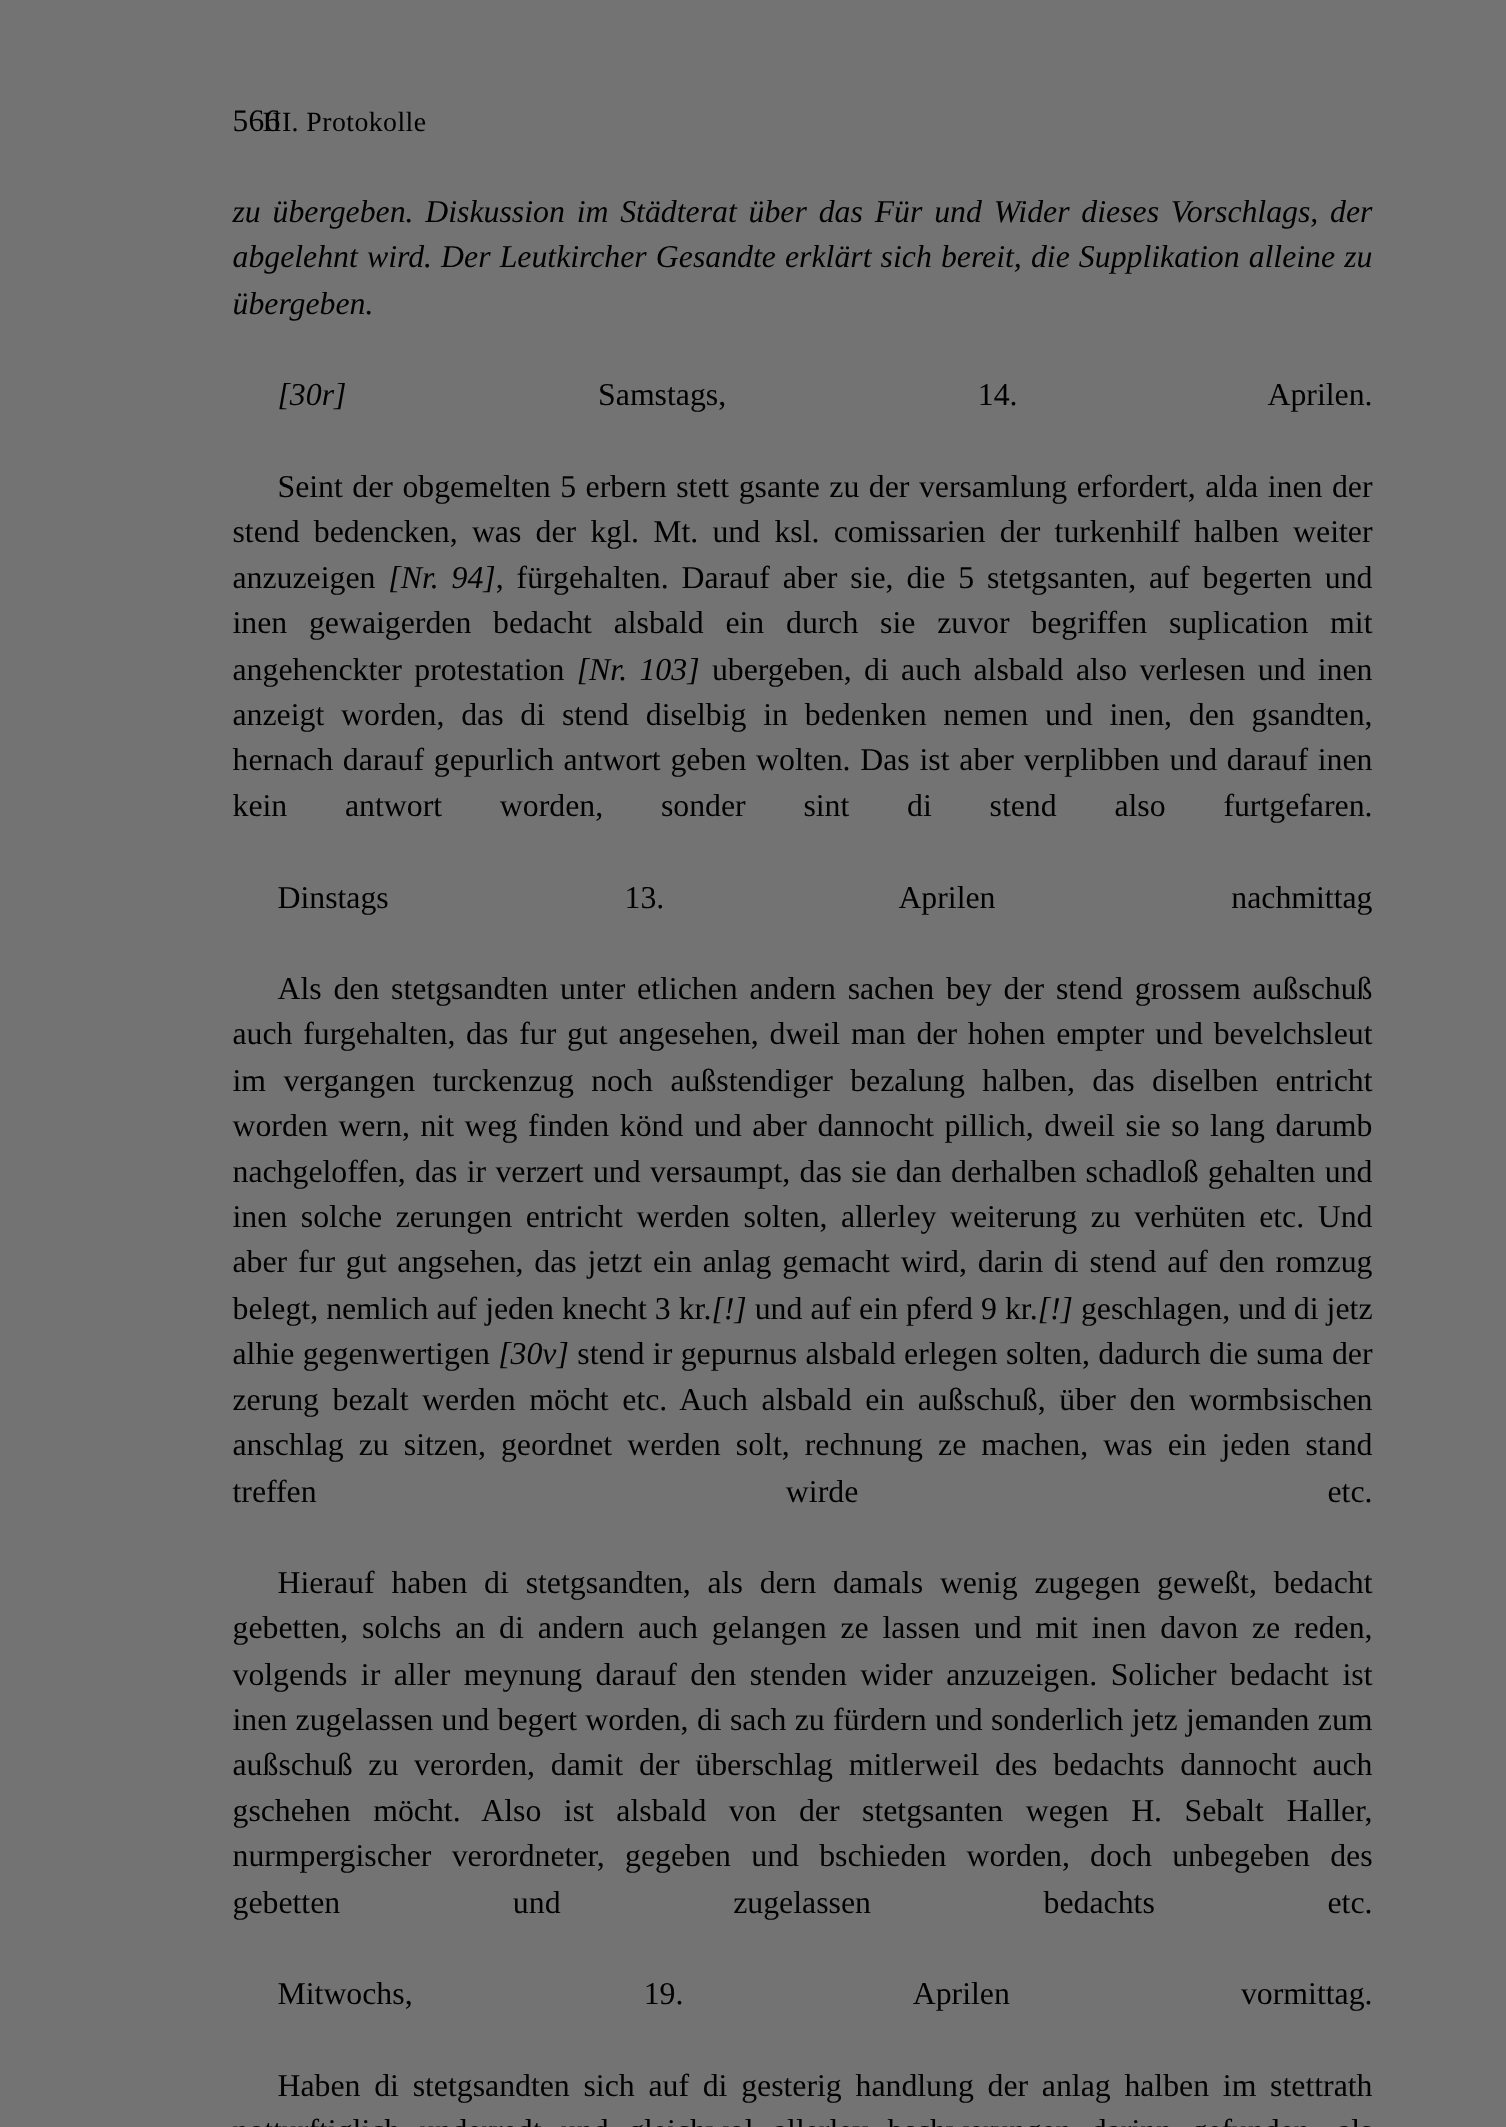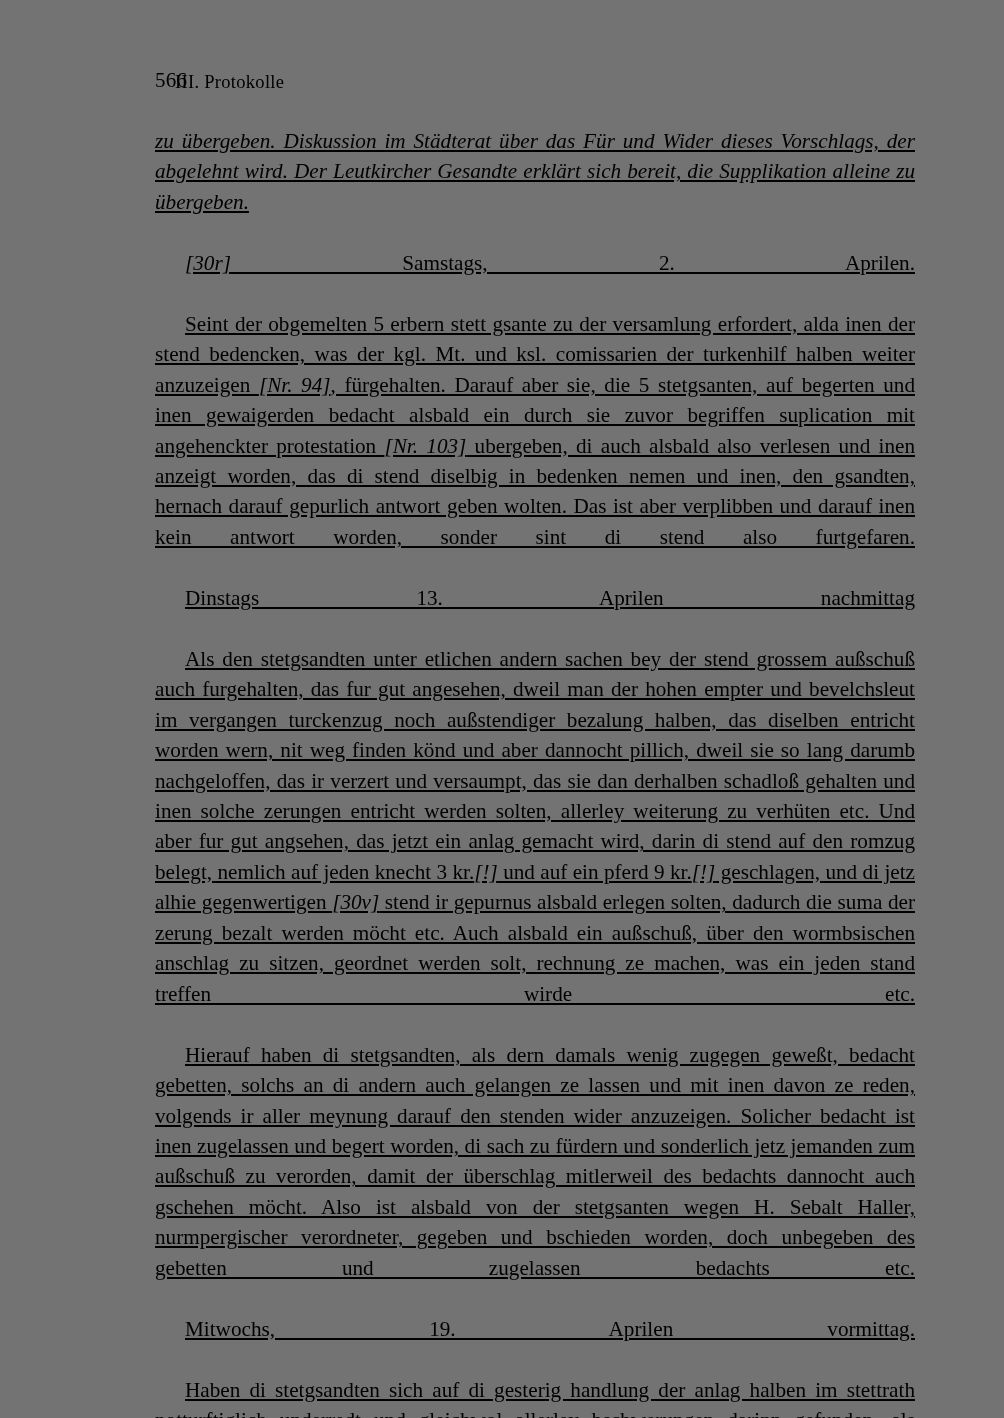--- a/index.html
+++ b/index.html
@@ -55,21 +55,20 @@
     line-height: 30.45px;
     text-align: justify;
     text-justify: inter-word;
     -webkit-hyphens: none;
     hyphens: none;
   }
   .para {
     margin: 0;
     text-indent: 30px;
     text-align: justify;
-    text-decoration: underline;
   }
   .para.summary {
     font-style: italic;
     text-indent: 0;
   }
   .para.daterubric {
     text-indent: 30px;
   }
   .ital {
     font-style: italic;
@@ -88,21 +87,21 @@
 
   <div class="content">
 
     <div class="running-head">
       <span class="folio-number">566</span>
       <span class="head-title">III. Protokolle</span>
     </div>
 
     <div class="body-text" id="body-text">
         <div class="para summary"><span class="ital">zu übergeben. Diskussion im Städterat über das Für und Wider dieses Vorschlags, der abgelehnt wird. Der Leutkircher Gesandte erklärt sich bereit, die Supplikation alleine zu übergeben.</span></div>
-        <div class="para daterubric"><span class="ital">[30r]</span><span> Samstags, 2. Aprilen.</span></div>
+        <div class="para daterubric"><span class="ital">[30r]</span><span> Samstags, 14. Aprilen.</span></div>
         <div class="para"><span>Seint der obgemelten 5 erbern stett gsante zu der versamlung erfordert, alda inen der stend bedencken, was der kgl. Mt. und ksl. comissarien der turkenhilf halben weiter anzuzeigen </span><span class="ital">[Nr. 94]</span><span>, fürgehalten. Darauf aber sie, die 5 stetgsanten, auf begerten und inen gewaigerden bedacht alsbald ein durch sie zuvor begriffen suplication mit angehenckter protestation </span><span class="ital">[Nr. 103]</span><span> ubergeben, di auch alsbald also verlesen und inen anzeigt worden, das di stend diselbig in bedenken nemen und inen, den gsandten, hernach darauf gepurlich antwort geben wolten. Das ist aber verplibben und darauf inen kein antwort worden, sonder sint di stend also furtgefaren.</span></div>
         <div class="para daterubric"><span>Dinstags 13. Aprilen nachmittag</span></div>
         <div class="para"><span>Als den stetgsandten unter etlichen andern sachen bey der stend grossem außschuß auch furgehalten, das fur gut angesehen, dweil man der hohen empter und bevelchsleut im vergangen turckenzug noch außstendiger bezalung halben, das diselben entricht worden wern, nit weg finden könd und aber dannocht pillich, dweil sie so lang darumb nachgeloffen, das ir verzert und versaumpt, das sie dan derhalben schadloß gehalten und inen solche zerungen entricht werden solten, allerley weiterung zu verhüten etc. Und aber fur gut angsehen, das jetzt ein anlag gemacht wird, darin di stend auf den romzug belegt, nemlich auf jeden knecht 3 kr.</span><span class="ital">[!]</span><span> und auf ein pferd 9 kr.</span><span class="ital">[!]</span><span> geschlagen, und di jetz alhie gegenwertigen </span><span class="ital">[30v]</span><span> stend ir gepurnus alsbald erlegen solten, dadurch die suma der zerung bezalt werden möcht etc. Auch alsbald ein außschuß, über den wormbsischen anschlag zu sitzen, geordnet werden solt, rechnung ze machen, was ein jeden stand treffen wirde etc.</span></div>
         <div class="para"><span>Hierauf haben di stetgsandten, als dern damals wenig zugegen geweßt, bedacht gebetten, solchs an di andern auch gelangen ze lassen und mit inen davon ze reden, volgends ir aller meynung darauf den stenden wider anzuzeigen. Solicher bedacht ist inen zugelassen und begert worden, di sach zu fürdern und sonderlich jetz jemanden zum außschuß zu verorden, damit der überschlag mitlerweil des bedachts dannocht auch gschehen möcht. Also ist alsbald von der stetgsanten wegen H. Sebalt Haller, nurmpergischer verordneter, gegeben und bschieden worden, doch unbegeben des gebetten und zugelassen bedachts etc.</span></div>
         <div class="para daterubric"><span>Mitwochs, 19. Aprilen vormittag.</span></div>
         <div class="para"><span>Haben di stetgsandten sich auf di gesterig handlung der anlag halben im stettrath notturftiglich underredt und gleichwol allerley bschwerungen darinn gefunden, als nemlich, das ir aller bevelch, in kein weitere anlag zu bewilligen, es were dan der vorigen vergleichung, auch ringerung der anschleg zuvor gschehen, sonderlich auch das dise anlag auf den romzug gestellt werden wolt, der den stetten gar unleidlich des ungleichen anlegens halben etc. Dagegen</span></div>
       </div>
 
   </div>
 

